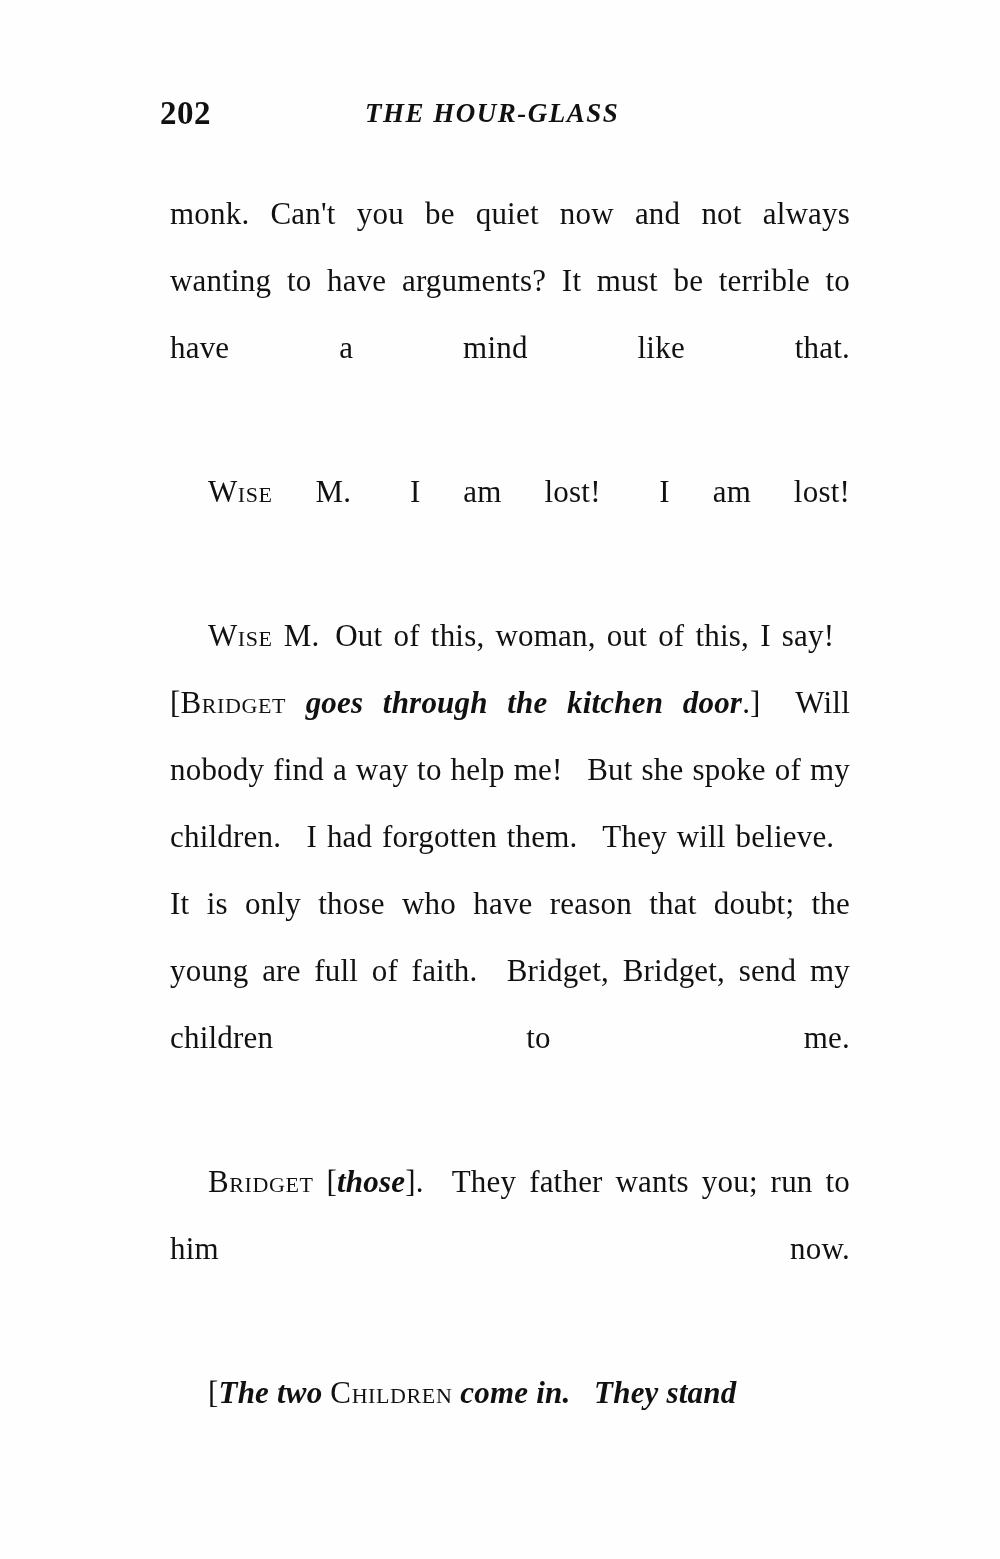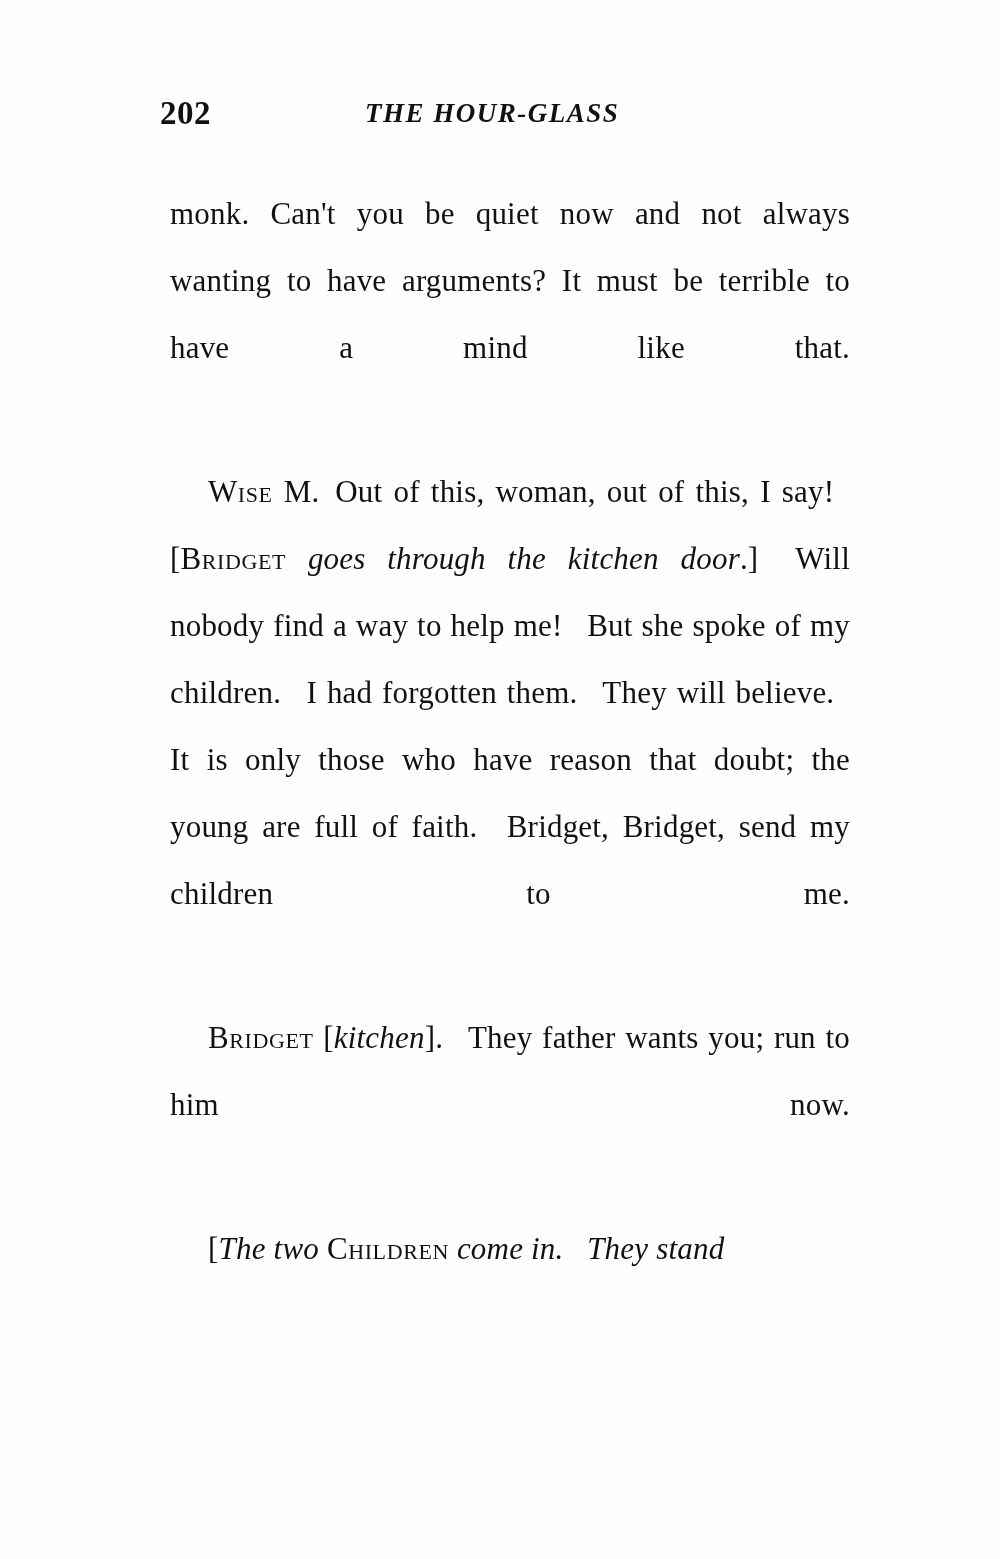--- a/index.html
+++ b/index.html
@@ -63,20 +63,21 @@
   }
   p.para.indent {
     text-indent: 38px;
   }
   .sc {
     font-variant: small-caps;
     letter-spacing: 0.6px;
   }
   .it {
     font-style: italic;
+    font-weight: bold;
   }
   
   p.para::after {
     content: "";
     display: inline-block;
     width: 100%;
   }
   p.para.lastfull::after {
     content: none;
   }
@@ -90,28 +91,32 @@
     <span class="folio">202</span>
     <span class="running-title">THE HOUR-GLASS</span>
   </div>
 
   <div class="body-text">
 
     <p class="para">
       <span>monk. Can't you be quiet now and not always wanting to have arguments? It must be terrible to have a mind like that.</span>
     </p>
 
+    <p class="para indent">
+      <span class="sc">Wise</span><span> M.</span> 
+      <span>I am lost!  I am lost!</span>
+    </p>
 
 
     <p class="para indent">
       <span class="sc">Wise</span><span> M.</span> <span>Out of this, woman, out of this, I say!  [</span><span class="sc">Bridget</span> <span class="it">goes through the kitchen door</span><span>.]  Will nobody find a way to help me!  But she spoke of my children.  I had forgotten them.  They will believe.  It is only those who have reason that doubt; the young are full of faith.  Bridget, Bridget, send my children to me.</span>
     </p>
 
     <p class="para indent">
-      <span class="sc">Bridget</span><span> [</span><span class="it">kitchen</span><span>].  They father wants you; run to him now.</span>
+      <span class="sc">Bridget</span><span> [</span><span class="it">those</span><span>].  They father wants you; run to him now.</span>
     </p>
 
     <p class="para indent lastfull">
       <span>[</span><span class="it">The two </span><span class="sc">Children</span><span class="it"> come in.  They stand</span>
     </p>
 
   </div>
 </div>
 
 </body></html>

